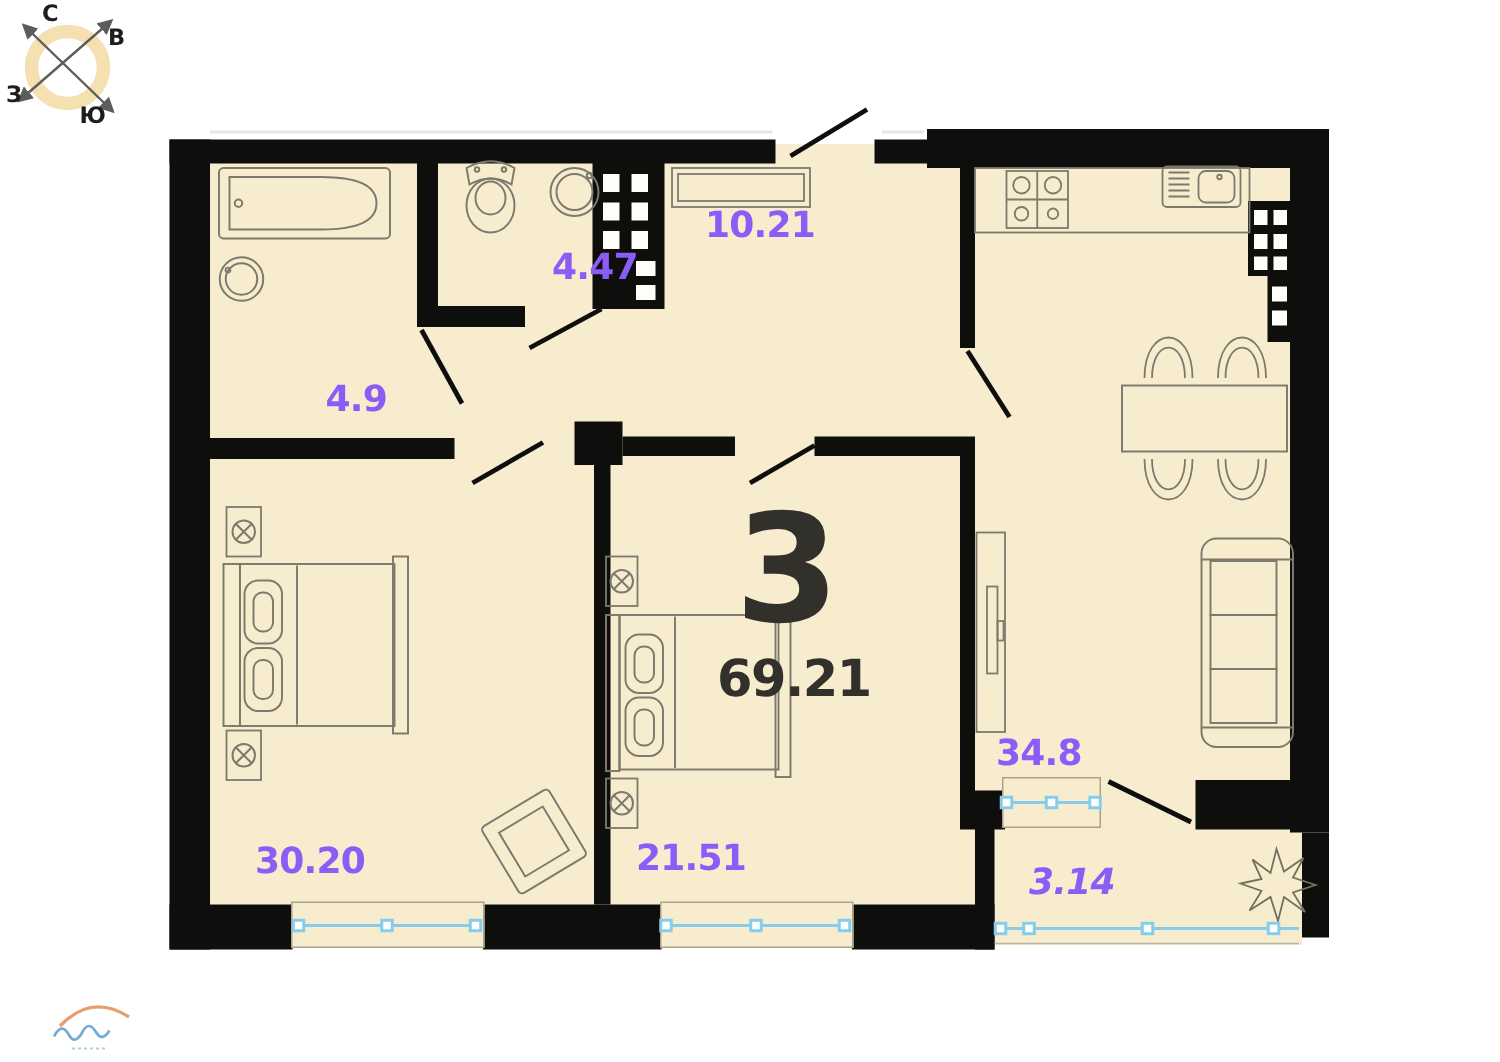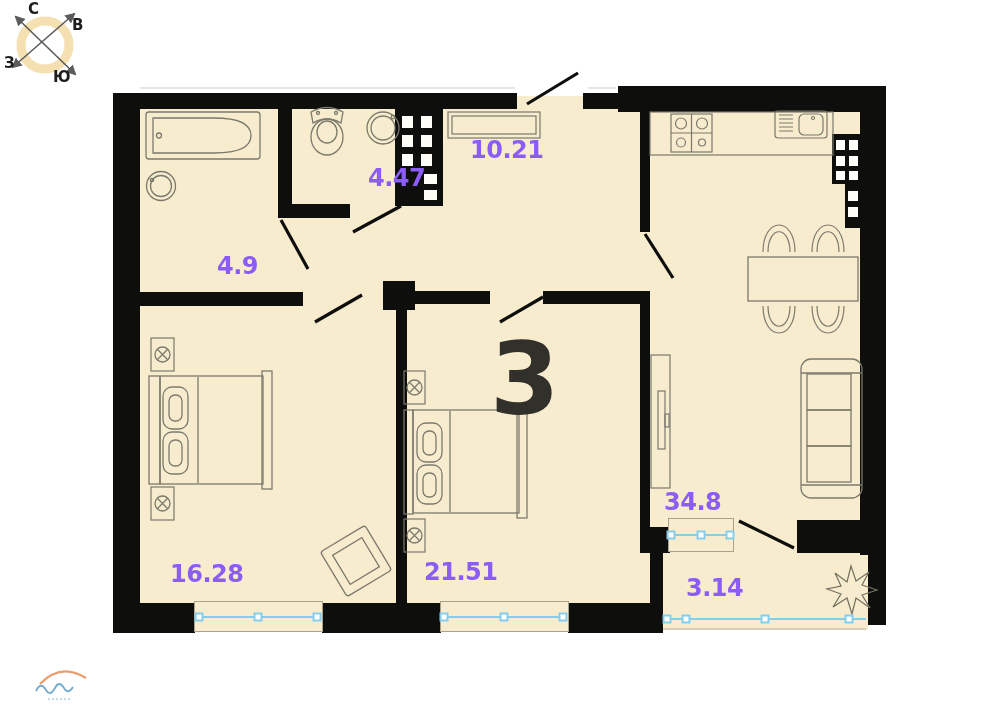--- a/index.html
+++ b/index.html
@@ -245,26 +245,27 @@
         <rect x="682.5" y="615.5" width="7" height="7"></rect>
         <rect x="761.5" y="615.5" width="7" height="7"></rect>
         <rect x="845.5" y="615.5" width="7" height="7"></rect>
       <line x1="663" y1="629" x2="866" y2="629" stroke="#b9b4a2" stroke-width="1"></line>
     </g>
   </svg>
 
   <div class="lab" style="left:470px;top:136px;">10.21</div>
   <div class="lab" style="left:368px;top:164px;">4.47</div>
   <div class="lab" style="left:217px;top:240px;margin-top:12px;">4.9</div>
-  <div class="lab" style="left:170px;top:560px;">16.28</div>
+  <div class="lab" style="left:170px;top:560px;">30.20</div>
   <div class="lab" style="left:424px;top:558px;">21.51</div>
   <div class="lab" style="left:664px;top:488px;">34.8</div>
-  <div class="lab" style="left:686px;top:574px;">3.14</div>
+  <div class="lab" style="left:686px;top:574px;font-style:italic;">3.14</div>
 
   <div class="big-num" style="left:490px;top:341px;">3</div>
+  <div class="total" style="left:478px;top:433px;">69.21</div>
 
   <div class="abs" style="left:28px;top:658px;width:76px;height:48px;">
     <svg width="76" height="48" viewBox="0 0 76 48">
       <path d="M12,26 Q33,4 58,20" stroke="#e2854e" stroke-width="2.2" fill="none" opacity="0.8"></path>
       <path d="M8,33 q5,-10 10,-1 q4,7 9,-2 q4,-8 9,0 q4,7 9,-1" stroke="#5a9dc8" stroke-width="1.8" fill="none" opacity="0.85"></path>
       <path d="M20,41 h24" stroke="#8abcd8" stroke-width="1.4" stroke-dasharray="2,2" opacity="0.7" fill="none"></path>
     </svg>
   </div>
 
 </div>

